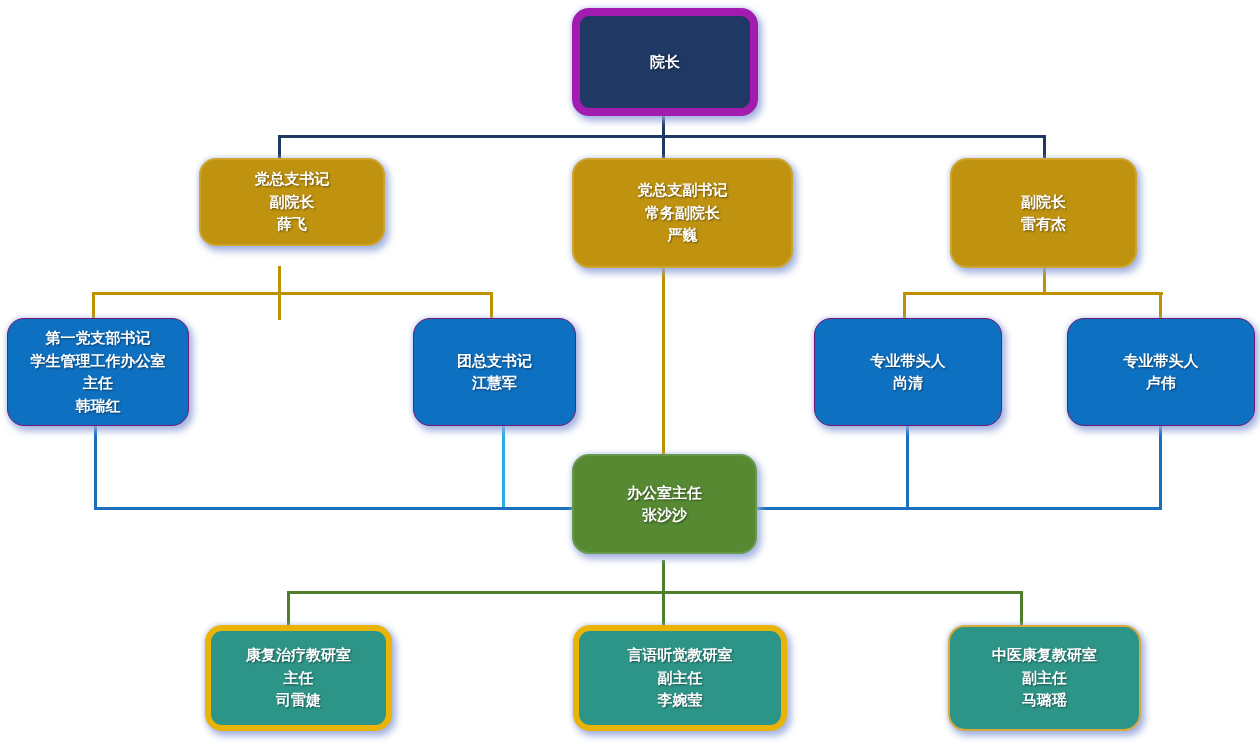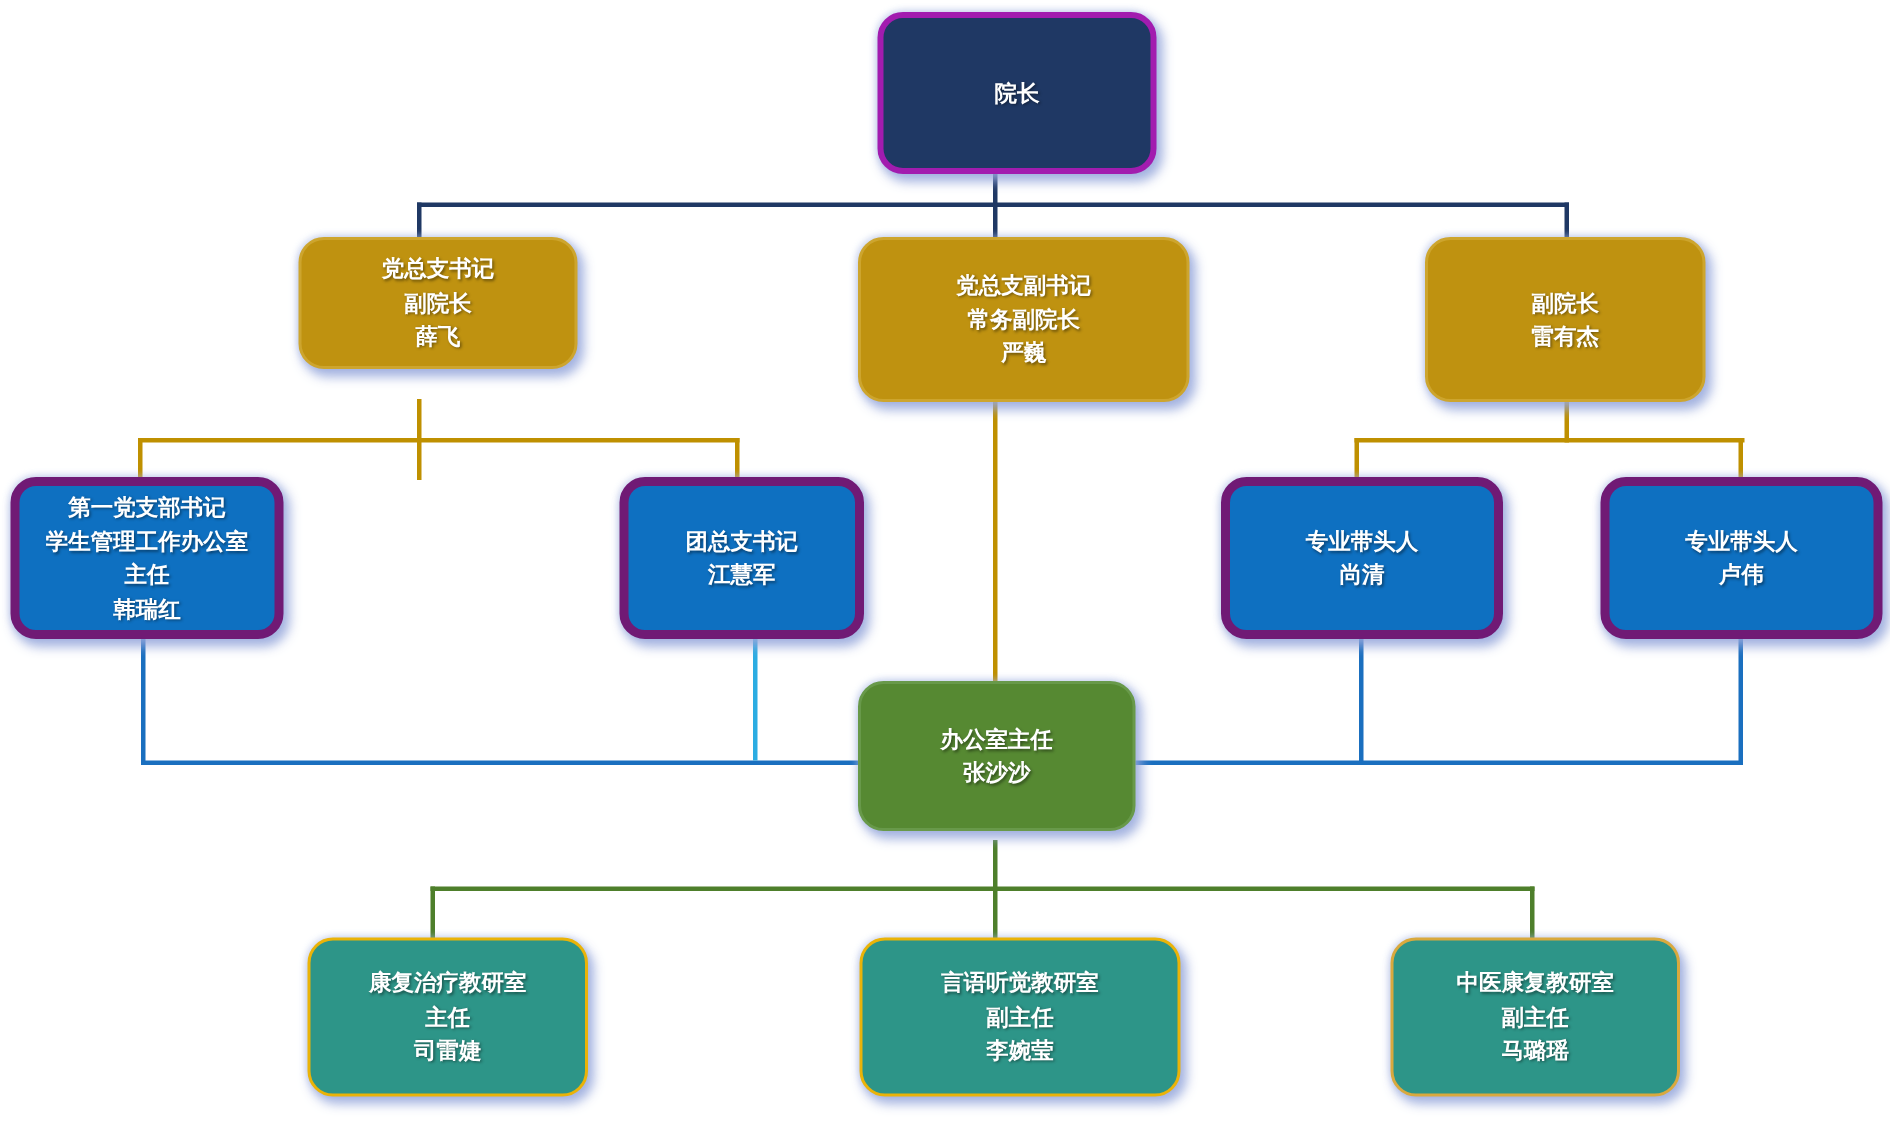--- a/index.html
+++ b/index.html
@@ -27,26 +27,26 @@
     text-align: center;
     box-shadow: 3px 4px 7px 1px rgba(148, 166, 219, 0.85), -1px -1px 4px rgba(168, 184, 228, 0.45);
     box-sizing: border-box;
   }
   .node-text {
     white-space: pre-line;
     line-height: 1.5;
     text-shadow: 1px 1px 2px rgba(0, 0, 0, 0.45);
     padding: 2px 6px;
   }
-  .fill-navy  { background: var(--navy);  border: 4px solid #a21caf; margin-left: 13px; }
+  .fill-navy  { background: var(--navy);  border: 8px solid #a21caf; }
   .fill-gold  { background: var(--gold);  border: 2px solid #cda52e; }
-  .fill-blue  { background: var(--blue);  border: 6px solid #701a75; }
+  .fill-blue  { background: var(--blue);  border: 1px solid #701a75; }
   .fill-green { background: var(--green); border: 2px solid #68994a; }
-  .fill-teal  { background: var(--teal);  border: 2px solid #eab308; }
-  .gold-border { border: 2.5px solid var(--tcm_border_gold); }
+  .fill-teal  { background: var(--teal);  border: 6px solid #eab308; }
+  .gold-border { border: 2.5px solid var(--tcm_border_gold); margin-left: 21px; }
   .conn {
     position: absolute;
   }
   .c-navy  { background: var(--navy_connector); }
   .c-gold  { background: var(--gold_connector); }
   .c-blue  { background: var(--blue_connector); }
   .c-cyan  { background: var(--cyan_connector); }
   .c-green { background: var(--green_connector); }
 </style>
 </head>

